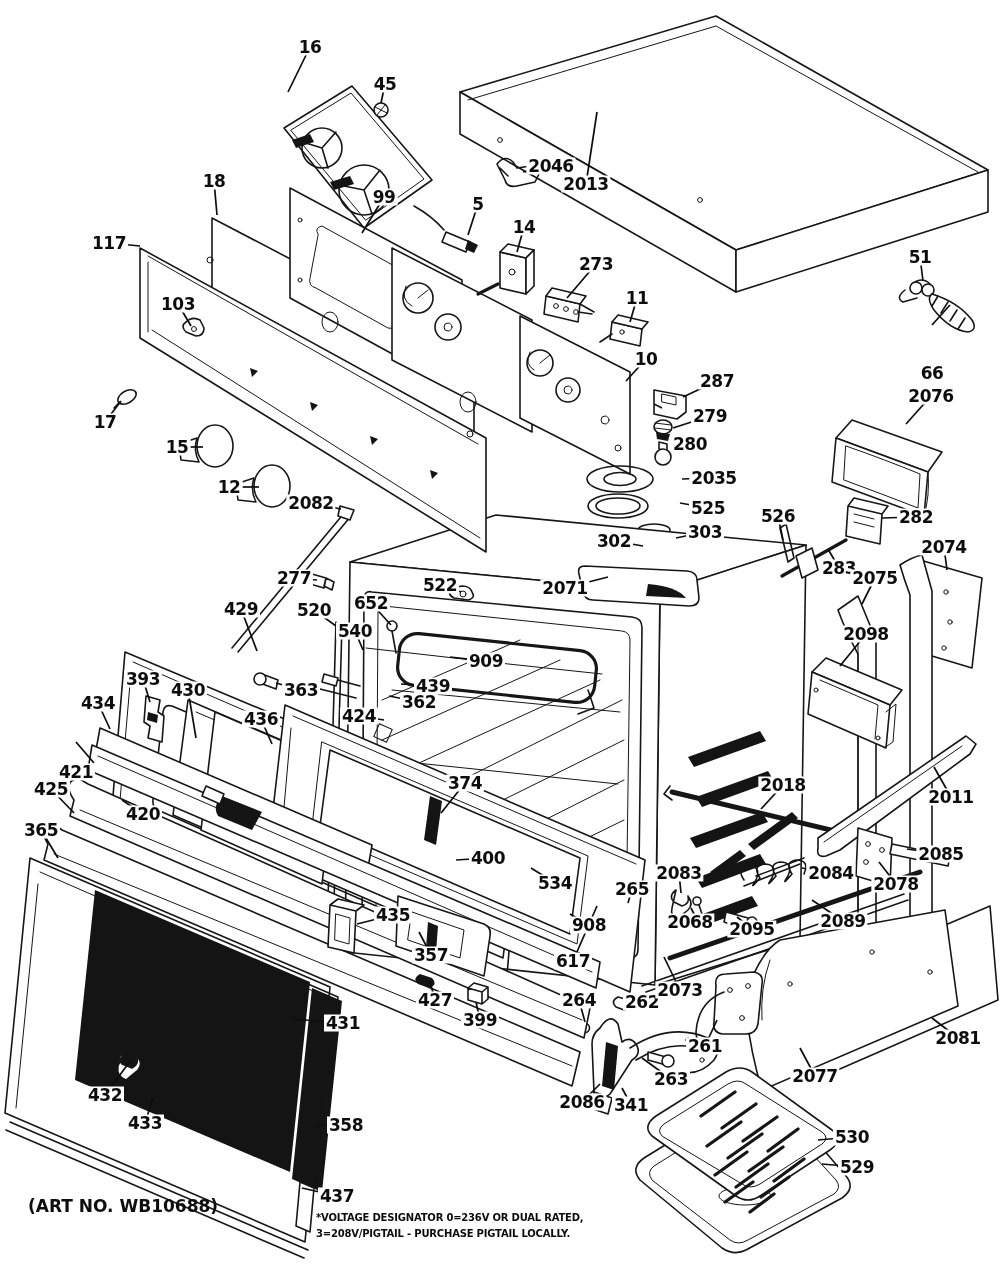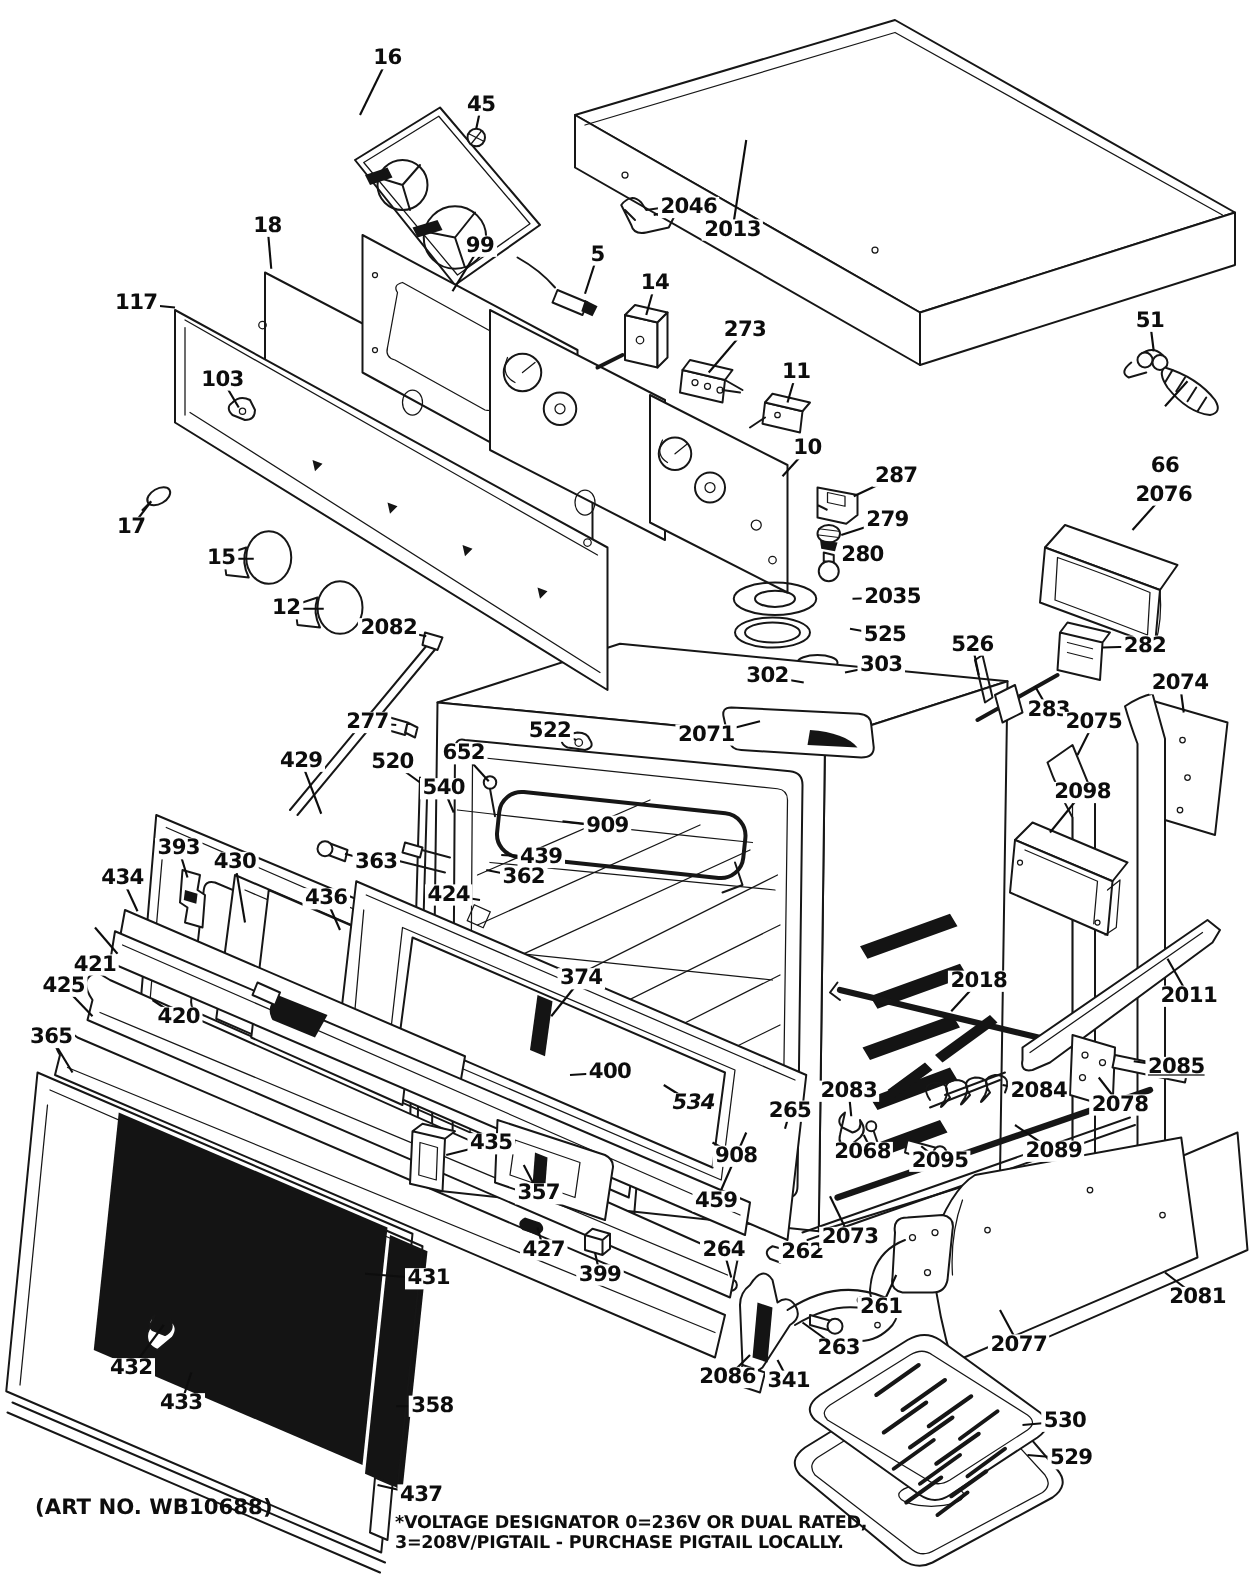--- a/index.html
+++ b/index.html
@@ -11,21 +11,21 @@
   .dk{fill:#141414;stroke:none;}
   .thin{stroke-width:1;}
   .thick{stroke-width:3.2;}
   .xthick{stroke-width:5;}
   #labels{position:absolute;left:0;top:0;width:1000px;height:1264px;}
   .callout{position:absolute;transform:translate(-50%,-50%);background:#fff;color:#0d0d0d;
            font-weight:700;font-size:17px;line-height:17px;padding:0 2px;letter-spacing:-0.5px;
            white-space:nowrap;}
   .caption{position:absolute;color:#0d0d0d;font-weight:700;}
   #artno{left:28px;top:1196px;font-size:17px;}
-  #voltnote{left:316px;top:1210px;font-size:14px;line-height:16px;letter-spacing:-0.2px;}
+  #voltnote{left:316px;top:1210px;font-size:10px;line-height:16px;letter-spacing:-0.2px;}
   #leaders line{stroke:#0d0d0d;stroke-width:1.7;}
 </style>
 </head>
 <body>
 
 <div id="stage">
 
   <svg id="art" width="1000" height="1264" viewBox="0 0 1000 1264">
 
     <g>
@@ -493,24 +493,24 @@
       <div class="callout" style="left: 188px; top: 690px;">430</div>
       <div class="callout" style="left: 98px; top: 703px;">434</div>
       <div class="callout" style="left: 76px; top: 772px;">421</div>
       <div class="callout" style="left: 51px; top: 789px;">425</div>
       <div class="callout" style="left: 41px; top: 830px;">365</div>
       <div class="callout" style="left: 143px; top: 814px;">420</div>
       <div class="callout" style="left: 261px; top: 719px;">436</div>
       <div class="callout" style="left: 359px; top: 716px;">424</div>
       <div class="callout" style="left: 465px; top: 783px;">374</div>
       <div class="callout" style="left: 488px; top: 858px;">400</div>
-      <div class="callout" style="left: 555px; top: 883px; font-style: italic;">534</div>
+      <div class="callout" style="left: 555px; top: 883px;">534</div>
       <div class="callout" style="left: 632px; top: 889px;">265</div>
       <div class="callout" style="left: 589px; top: 925px;">908</div>
-      <div class="callout" style="left: 573px; top: 961px;">459</div>
+      <div class="callout" style="left: 573px; top: 961px;">617</div>
       <div class="callout" style="left: 393px; top: 915px;">435</div>
       <div class="callout" style="left: 431px; top: 955px;">357</div>
       <div class="callout" style="left: 435px; top: 1000px;">427</div>
       <div class="callout" style="left: 480px; top: 1020px;">399</div>
       <div class="callout" style="left: 343px; top: 1023px;">431</div>
       <div class="callout" style="left: 105px; top: 1095px;">432</div>
       <div class="callout" style="left: 145px; top: 1123px;">433</div>
       <div class="callout" style="left: 346px; top: 1125px;">358</div>
       <div class="callout" style="left: 337px; top: 1196px;">437</div>
       <div class="callout" style="left: 579px; top: 1000px;">264</div>
@@ -519,21 +519,21 @@
       <div class="callout" style="left: 631px; top: 1105px;">341</div>
       <div class="callout" style="left: 671px; top: 1079px;">263</div>
       <div class="callout" style="left: 705px; top: 1046px;">261</div>
       <div class="callout" style="left: 680px; top: 990px;">2073</div>
       <div class="callout" style="left: 679px; top: 873px;">2083</div>
       <div class="callout" style="left: 672px; top: 922px; margin-left: 18px;">2068</div>
       <div class="callout" style="left: 752px; top: 929px;">2095</div>
       <div class="callout" style="left: 843px; top: 921px;">2089</div>
       <div class="callout" style="left: 831px; top: 873px;">2084</div>
       <div class="callout" style="left: 896px; top: 884px;">2078</div>
-      <div class="callout" style="left: 941px; top: 854px; text-decoration: underline;">2085</div>
+      <div class="callout" style="left: 941px; top: 854px;">2085</div>
       <div class="callout" style="left: 783px; top: 785px;">2018</div>
       <div class="callout" style="left: 951px; top: 797px;">2011</div>
       <div class="callout" style="left: 958px; top: 1038px;">2081</div>
       <div class="callout" style="left: 815px; top: 1076px;">2077</div>
       <div class="callout" style="left: 852px; top: 1137px;">530</div>
       <div class="callout" style="left: 857px; top: 1167px;">529</div>
     </div>
 
   <div id="artno" class="caption">(ART NO. WB10688)</div>
   <div id="voltnote" class="caption">

